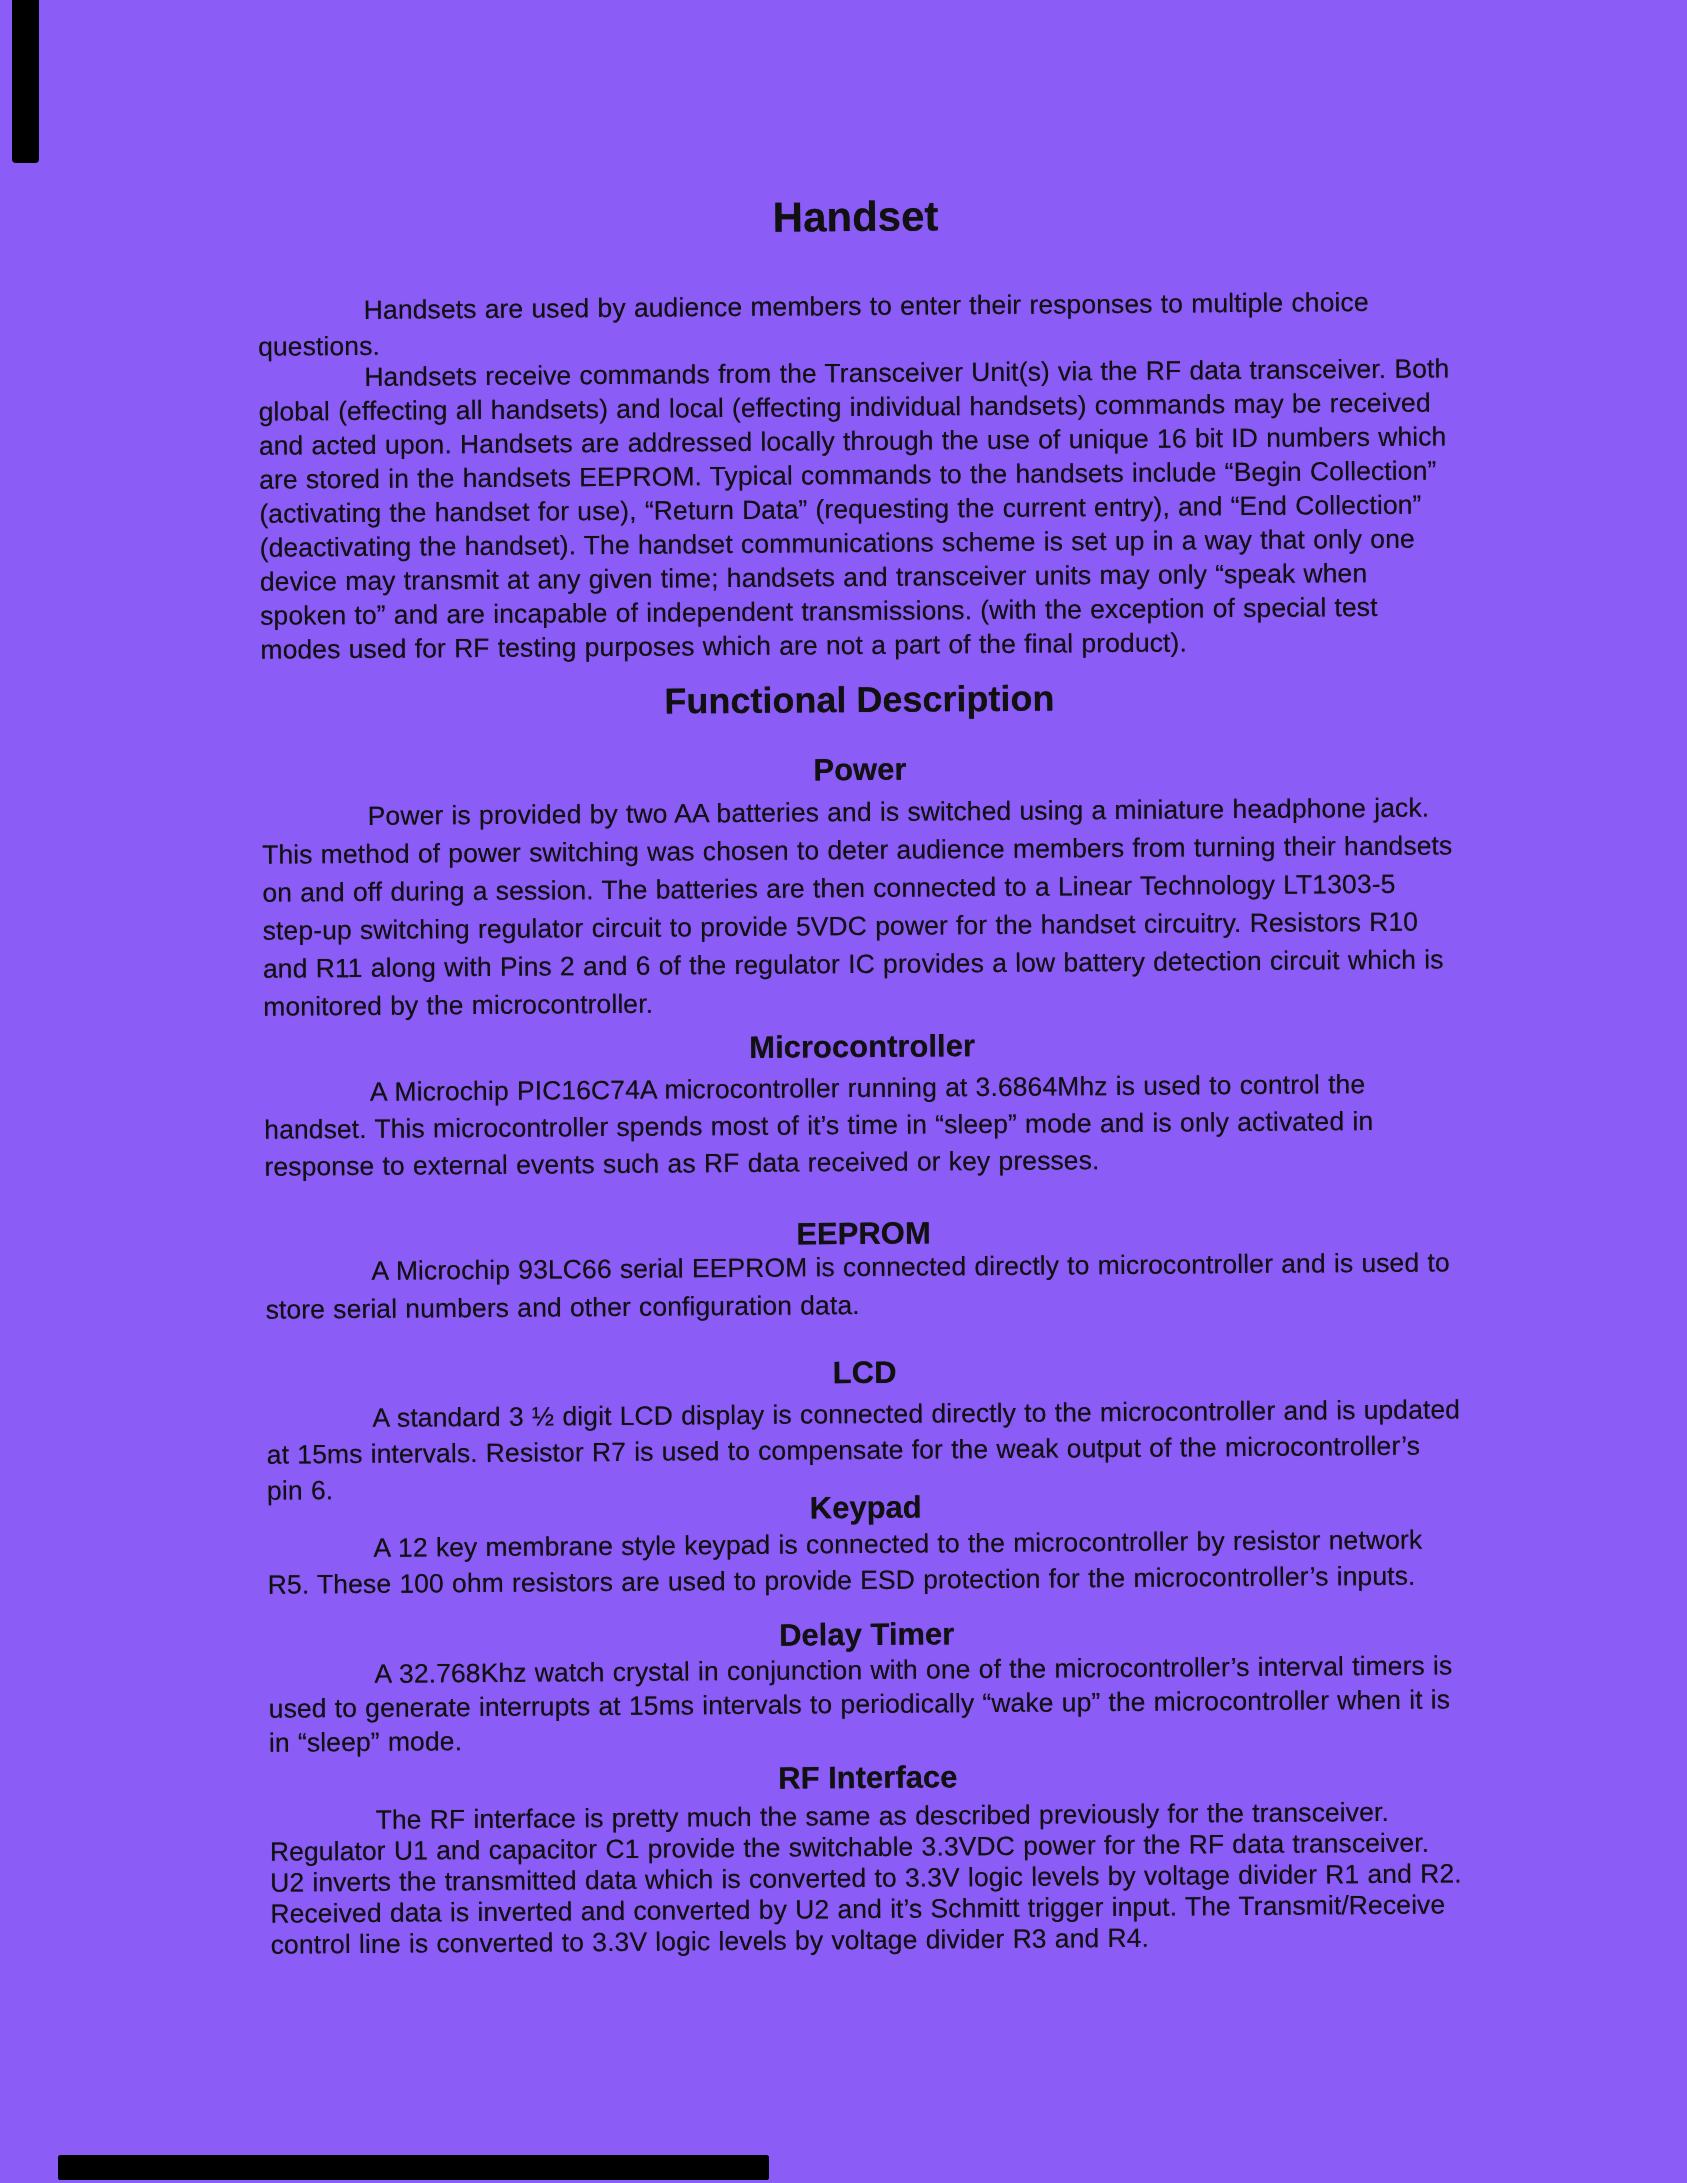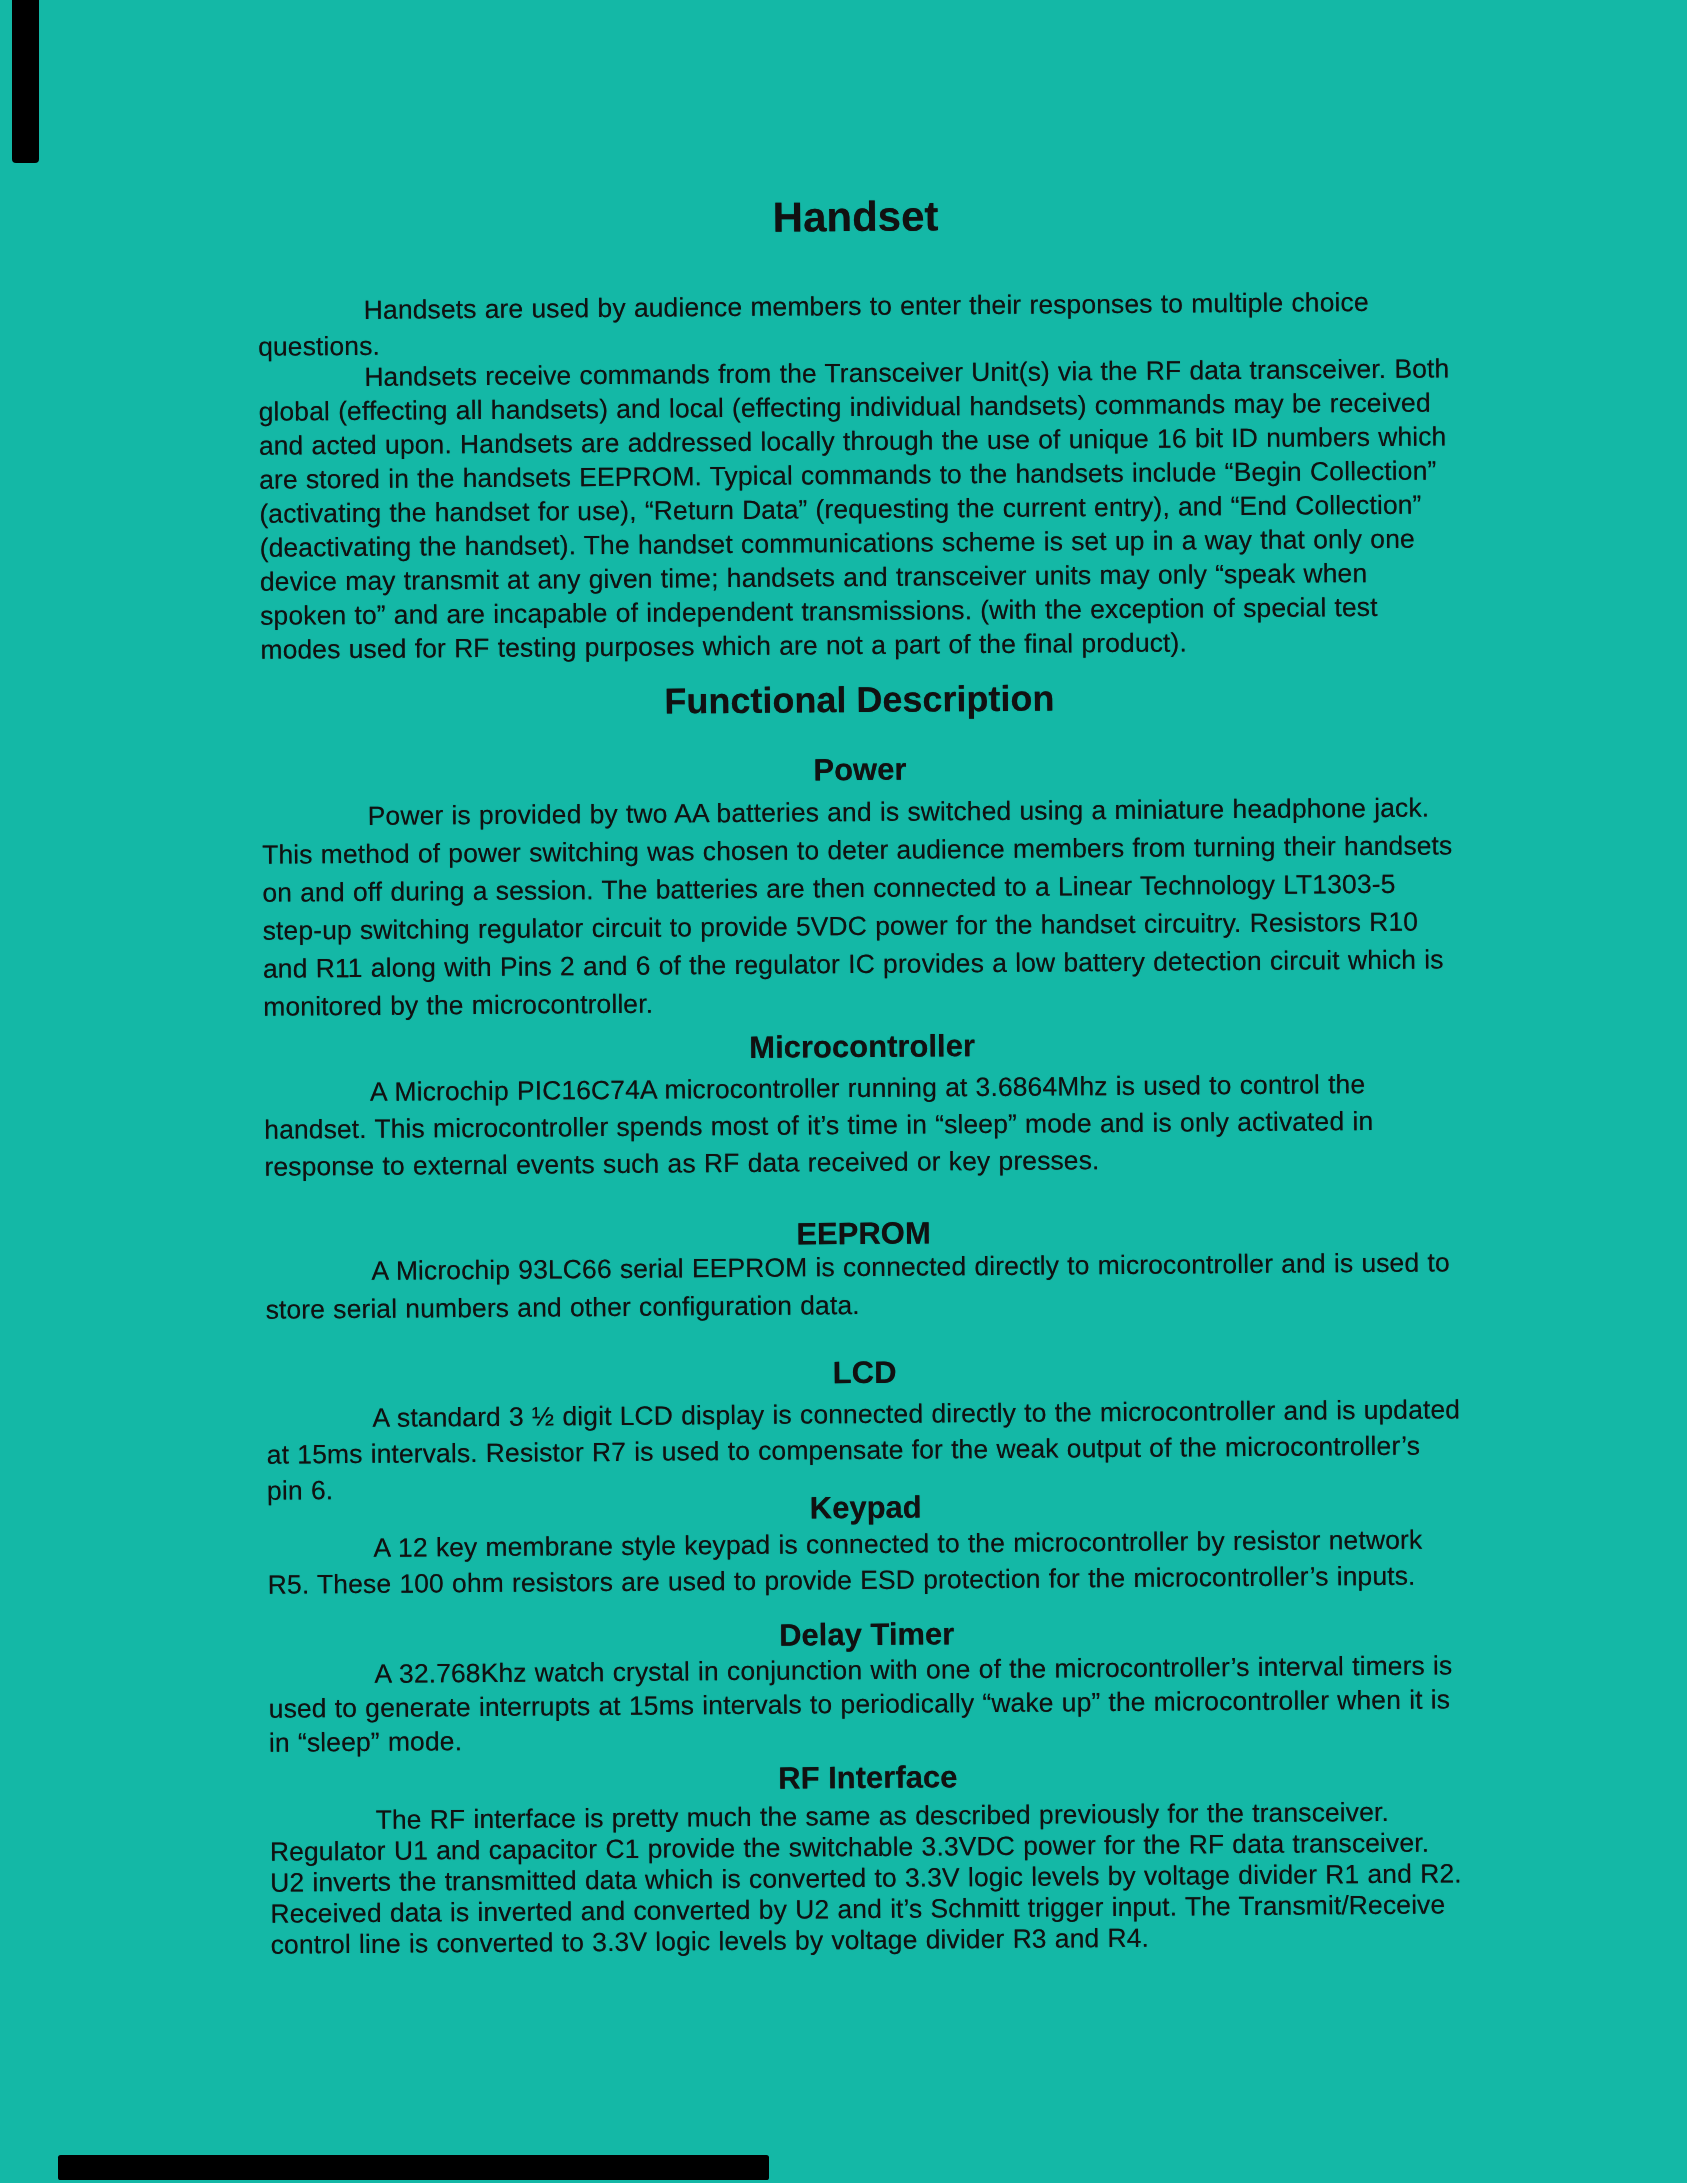--- a/index.html
+++ b/index.html
@@ -4,21 +4,21 @@
 <style>
   html, body {
     margin: 0;
     padding: 0;
     background: #ffffff;
   }
   .sheet {
     position: relative;
     width: 1687px;
     height: 2183px;
-    background: #14b8a6;
+    background: #8b5cf6;
     overflow: hidden;
     font-family: "Liberation Sans", sans-serif;
     color: #111111;
   }
   
   .content {
     position: absolute;
     left: 0; top: 0;
     width: 1687px;
     height: 2183px;

